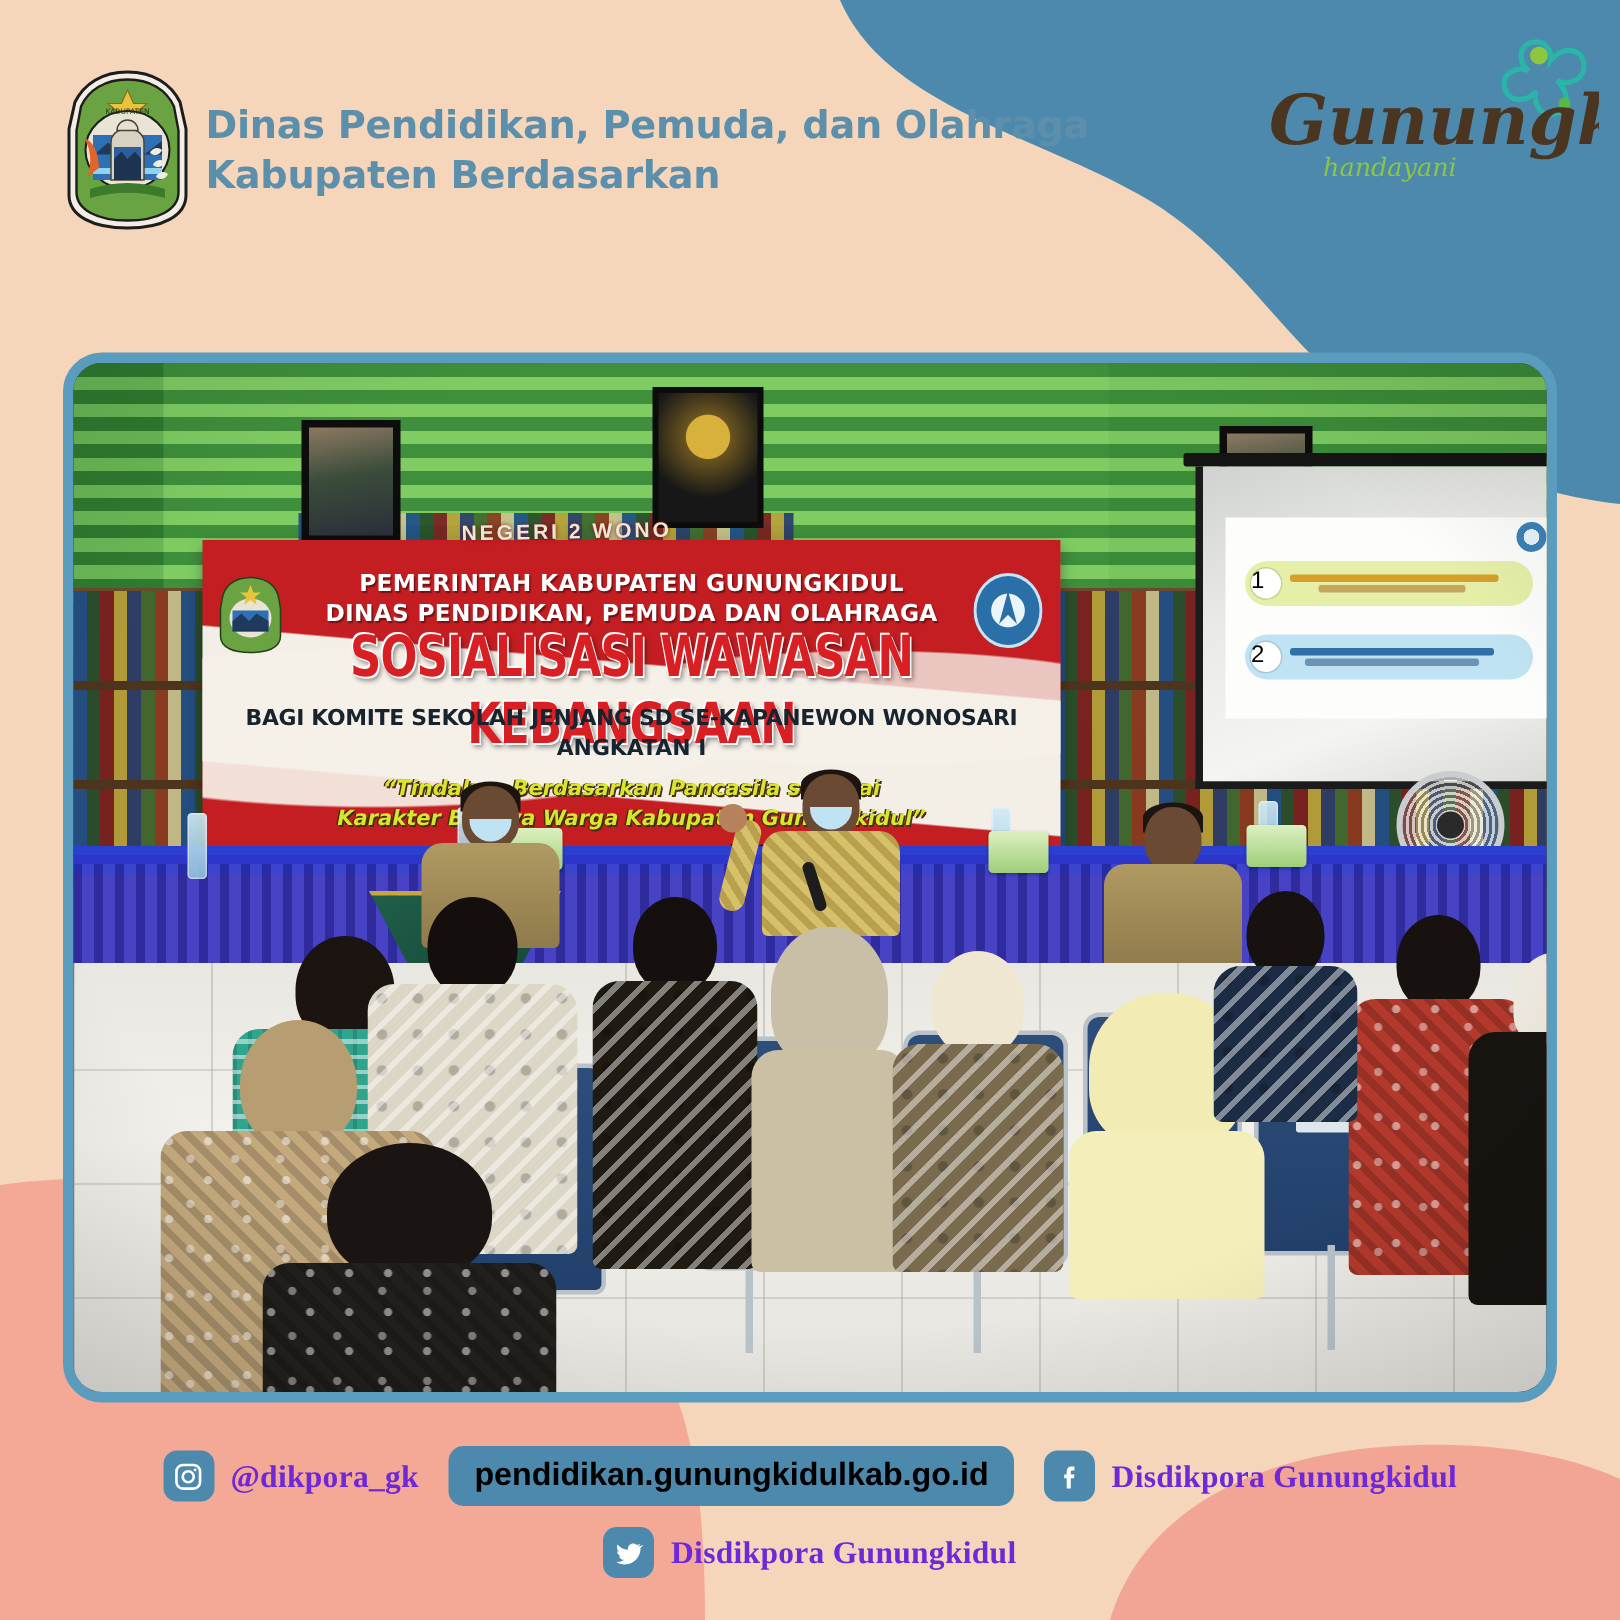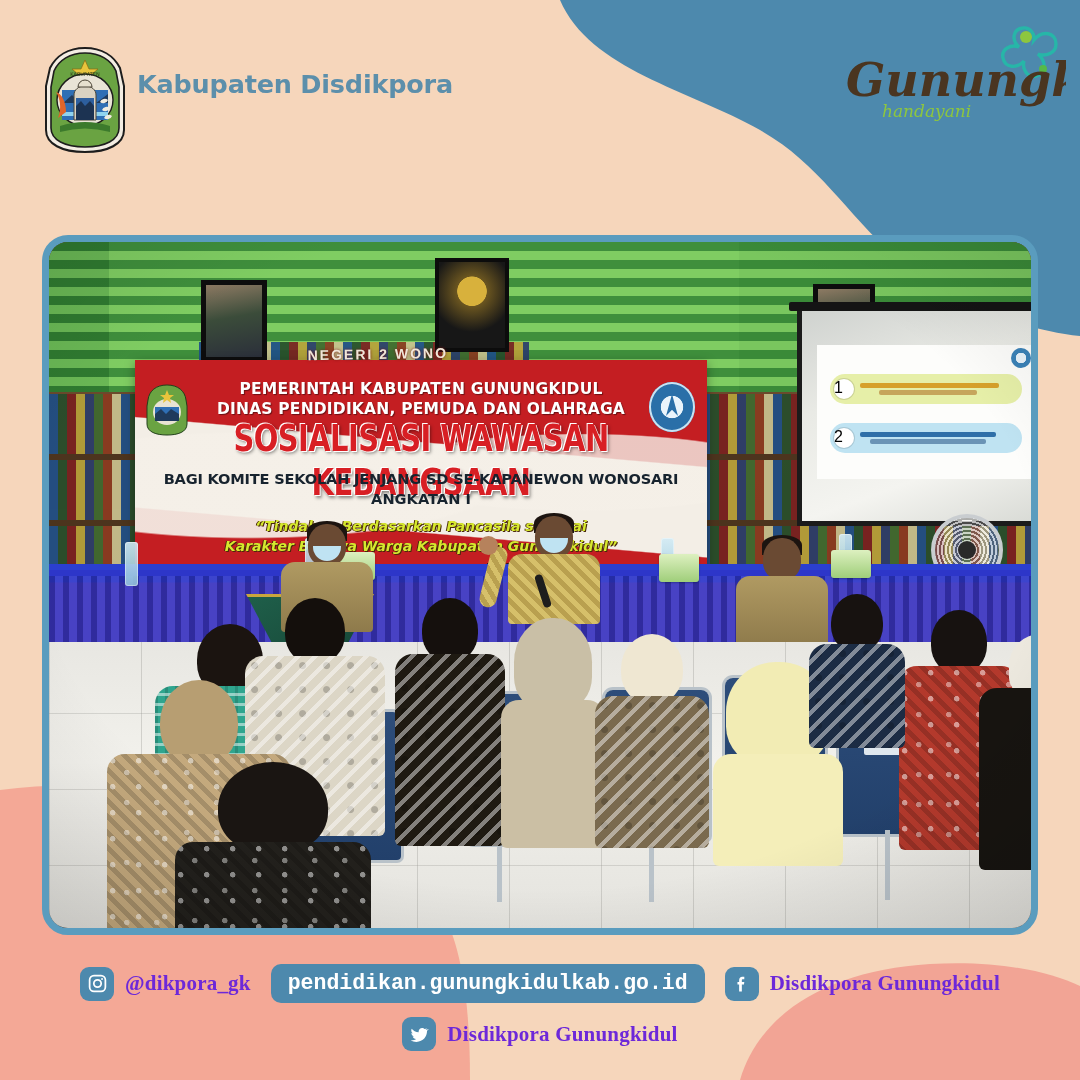--- a/index.html
+++ b/index.html
@@ -208,21 +208,21 @@
   .footer{position:absolute;left:0;bottom:10px;width:1080px;height:120px;}
   .frow{display:flex;align-items:center;justify-content:center;gap:20px;}
   .frow.r1{margin-top:14px;}
   .frow.r2{margin-top:14px;}
   .fitem{display:flex;align-items:center;gap:11px;}
   .ficon{width:34px;height:34px;border-radius:9px;background:#4d89ad;
     display:flex;align-items:center;justify-content:center;flex:0 0 auto;}
   .flabel{font-family:"Liberation Serif", serif;font-size:21px;color:#6d28d9;
     font-weight:bold;letter-spacing:.2px;white-space:nowrap;}
   .fpill{background:#4d89ad;border-radius:10px;padding:7px 17px 8px;}
-  .fpill span{font-family:Liberation Mono, monospace;font-size:21.5px;color:#ffffff;
+  .fpill span{font-family:Liberation Sans, sans-serif;font-size:21.5px;color:#000000;
     font-weight:bold;white-space:nowrap;}
 </style>
 </head>
 <body>
 
 <div id="stage">
 
   <div class="bg-teal">
     <svg class="blobsvg" viewBox="0 0 640 340" preserveAspectRatio="none">
       <path d="M640 0 H120 C150 70 250 90 320 130 C400 175 420 250 520 300 C565 322 605 332 640 336 Z" fill="#4d89ad"></path>
@@ -254,21 +254,22 @@
         <path d="M16 72 c4 -10 2 -20 -2 -26 c6 2 10 10 10 20 Z" fill="#e0652a"></path>
         <path d="M70 70 a5 5 0 0 1 -8 2 a5 5 0 0 1 8 -2 Z" fill="#f0ece0"></path>
         <path d="M68 62 a5 5 0 0 1 -8 2 a5 5 0 0 1 8 -2 Z" fill="#f0ece0"></path>
         <path d="M66 54 a5 5 0 0 1 -8 2 a5 5 0 0 1 8 -2 Z" fill="#f0ece0"></path>
         <path d="M18 80 q25 -8 50 0 l0 6 q-25 -7 -50 0 Z" fill="#3c7a2c"></path>
         <text x="43" y="30" font-size="5" fill="#2a3a12" text-anchor="middle" font-family="DejaVu Sans">KABUPATEN</text>
       </svg>
     </div>
 
     <div class="htext">
-      <div class="line">Kabupaten Disdikpora</div>
+      <div class="line">Dinas Pendidikan, Pemuda, dan Olahraga</div>
+      <div class="line">Kabupaten Berdasarkan</div>
     </div>
   </div>
 
   <div class="brand">
     <svg viewBox="0 0 228 120" width="228" height="120">
       <g>
         <path d="M196 18 c8 -10 22 -8 22 4 c0 9 -10 13 -18 10 c9 8 8 20 -2 22 c-9 2 -14 -7 -12 -15 c-7 8 -19 7 -21 -3 c-2 -9 8 -14 16 -11 c-8 -7 -6 -18 4 -19 c7 -1 12 6 11 12 Z" fill="none" stroke="#27b6a8" stroke-width="3.4"></path>
         <circle cx="188" cy="15" r="6" fill="#8dc63f"></circle>
         <circle cx="205" cy="47" r="4" fill="#57b947"></circle>
       </g>

